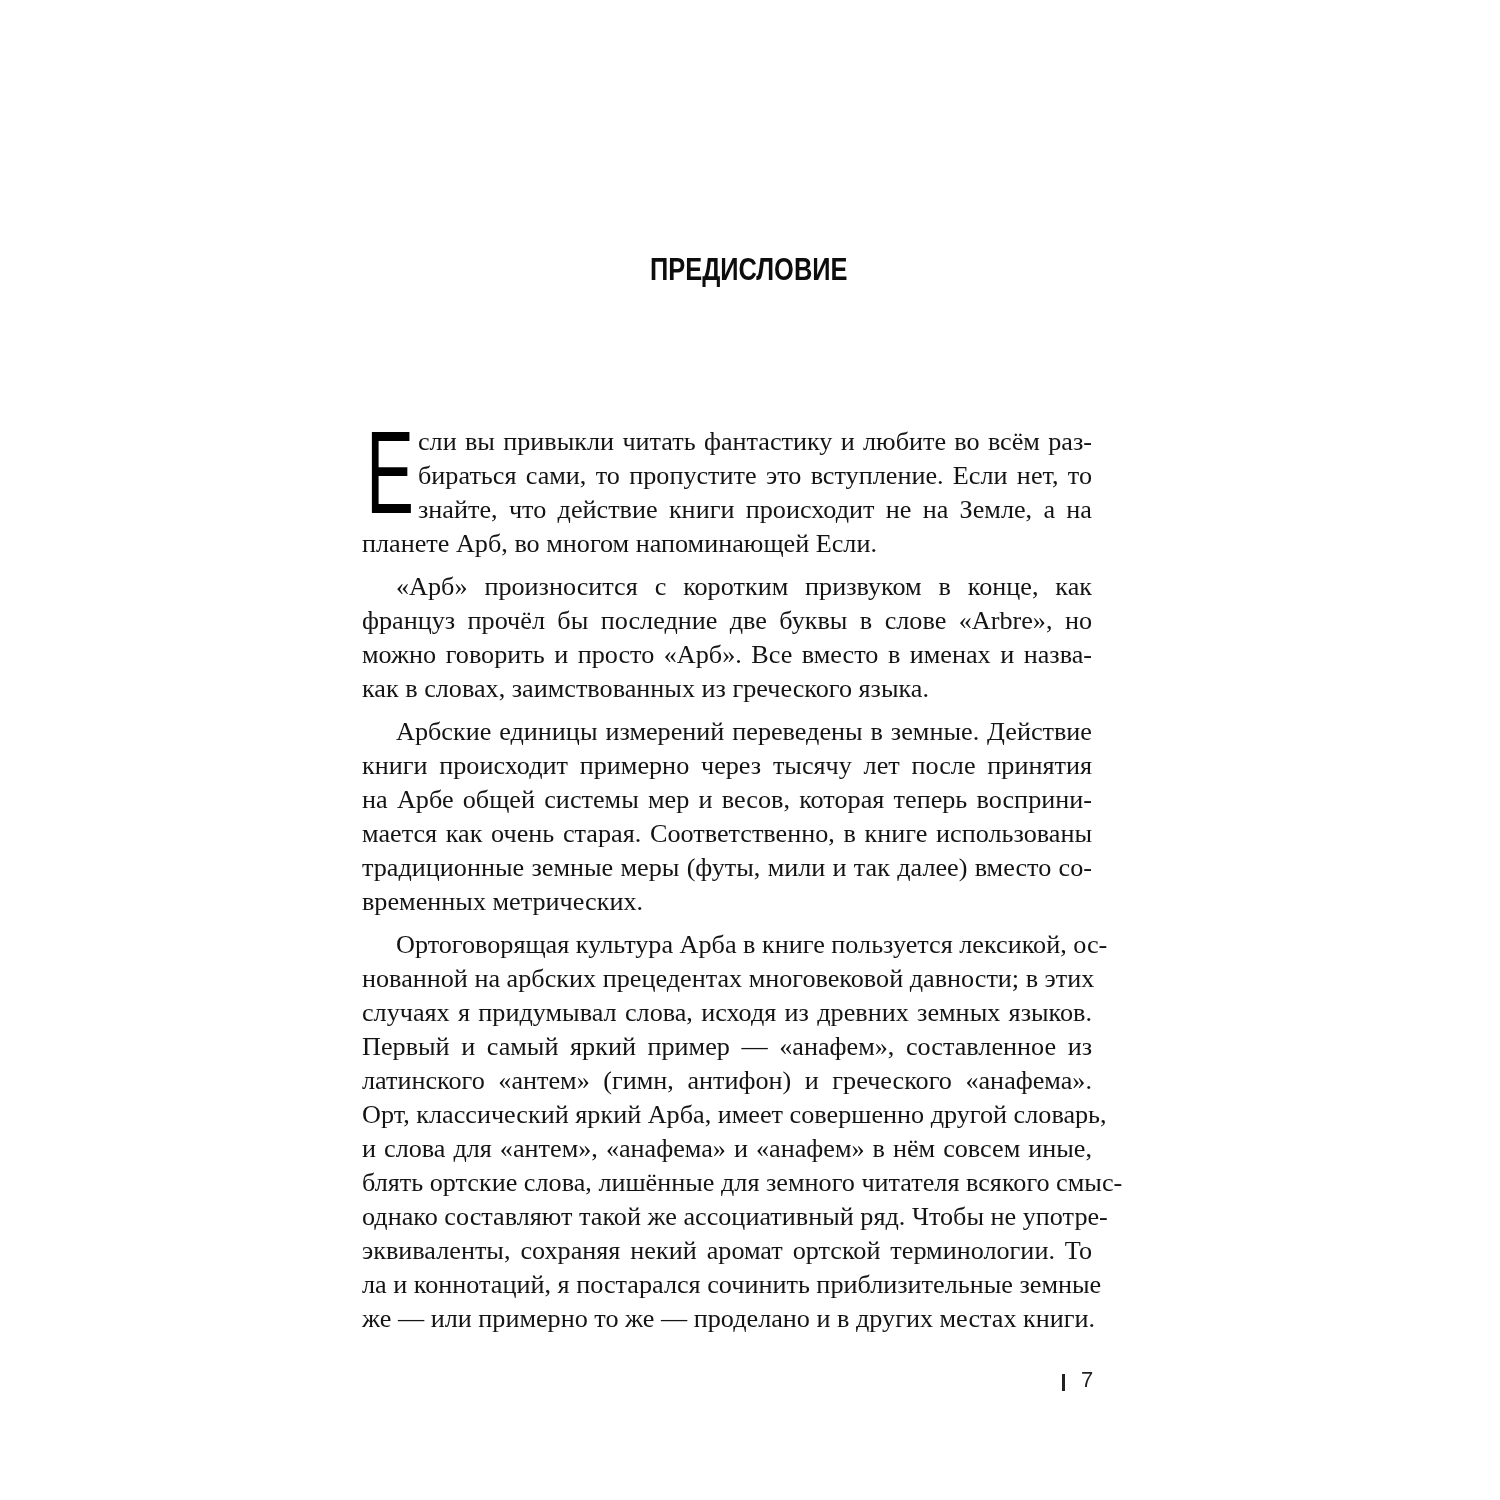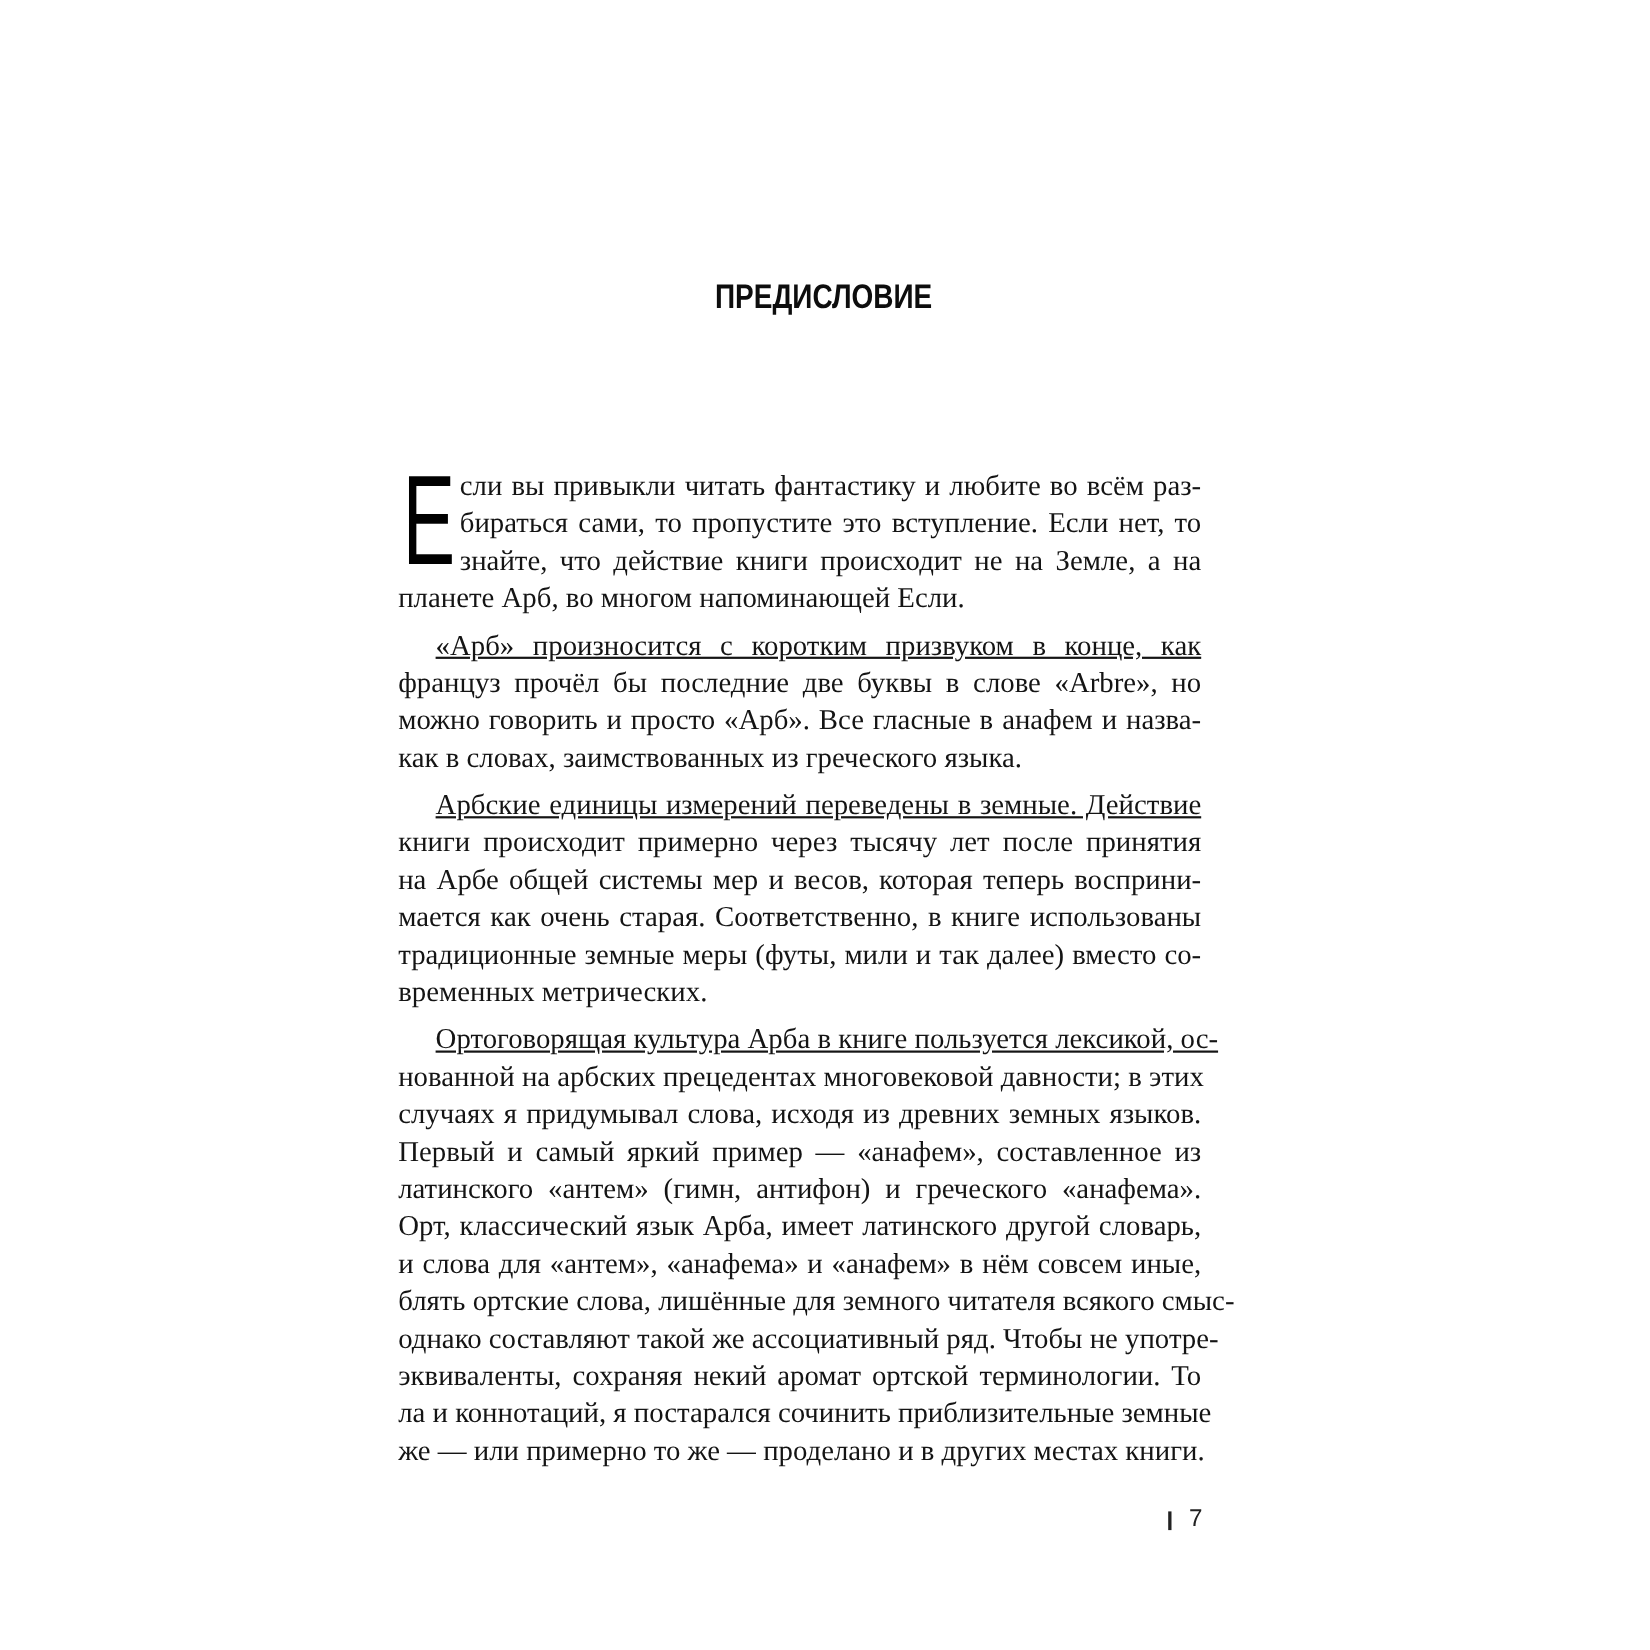--- a/index.html
+++ b/index.html
@@ -50,21 +50,20 @@
       height: 34px;
       white-space: nowrap;
       text-align: justify;
       text-align-last: justify;
     }
     .line.last {
       text-align-last: left;
     }
     .line.indent {
       padding-left: 34px;
-      text-decoration: underline;
     }
     .line.cap {
       padding-left: 56px;
     }
     .para-gap {
       display: block;
       height: 9px;
     }
     .dropcap {
       position: absolute;
@@ -110,42 +109,42 @@
       <span class="line cap">сли вы привыкли читать фантастику и любите во всём раз-</span>
       <span class="line cap">бираться сами, то пропустите это вступление. Если нет, то</span>
       <span class="line cap">знайте, что действие книги происходит не на Земле, а на</span>
       <span class="line last">планете Арб, во многом напоминающей Если.</span>
     </div>
     <span class="para-gap"></span>
 
     <div>
       <span class="line indent">«Арб» произносится с коротким призвуком в конце, как</span>
       <span class="line">француз прочёл бы последние две буквы в слове «Arbre», но</span>
-      <span class="line">можно говорить и просто «Арб». Все гласные в анафем и назва-</span>
+      <span class="line">можно говорить и просто «Арб». Все вместо в именах и назва-</span>
       <span class="line last">как в словах, заимствованных из греческого языка.</span>
     </div>
     <span class="para-gap"></span>
 
     <div>
       <span class="line indent">Арбские единицы измерений переведены в земные. Действие</span>
       <span class="line">книги происходит примерно через тысячу лет после принятия</span>
       <span class="line">на Арбе общей системы мер и весов, которая теперь восприни-</span>
       <span class="line">мается как очень старая. Соответственно, в книге использованы</span>
       <span class="line">традиционные земные меры (футы, мили и так далее) вместо со-</span>
       <span class="line last">временных метрических.</span>
     </div>
     <span class="para-gap"></span>
 
     <div>
       <span class="line indent">Ортоговорящая культура Арба в книге пользуется лексикой, ос-</span>
       <span class="line">нованной на арбских прецедентах многовековой давности; в этих</span>
       <span class="line">случаях я придумывал слова, исходя из древних земных языков.</span>
       <span class="line">Первый и самый яркий пример — «анафем», составленное из</span>
       <span class="line">латинского «антем» (гимн, антифон) и греческого «анафема».</span>
-      <span class="line">Орт, классический язык Арба, имеет латинского другой словарь,</span>
+      <span class="line">Орт, классический яркий Арба, имеет совершенно другой словарь,</span>
       <span class="line">и слова для «антем», «анафема» и «анафем» в нём совсем иные,</span>
       <span class="line">блять ортские слова, лишённые для земного читателя всякого смыс-</span>
       <span class="line">однако составляют такой же ассоциативный ряд. Чтобы не употре-</span>
       <span class="line">эквиваленты, сохраняя некий аромат ортской терминологии. То</span>
       <span class="line">ла и коннотаций, я постарался сочинить приблизительные земные</span>
       <span class="line">же — или примерно то же — проделано и в других местах книги.</span>
     </div>
   </div>
 
   <div class="folio-rule"></div>

